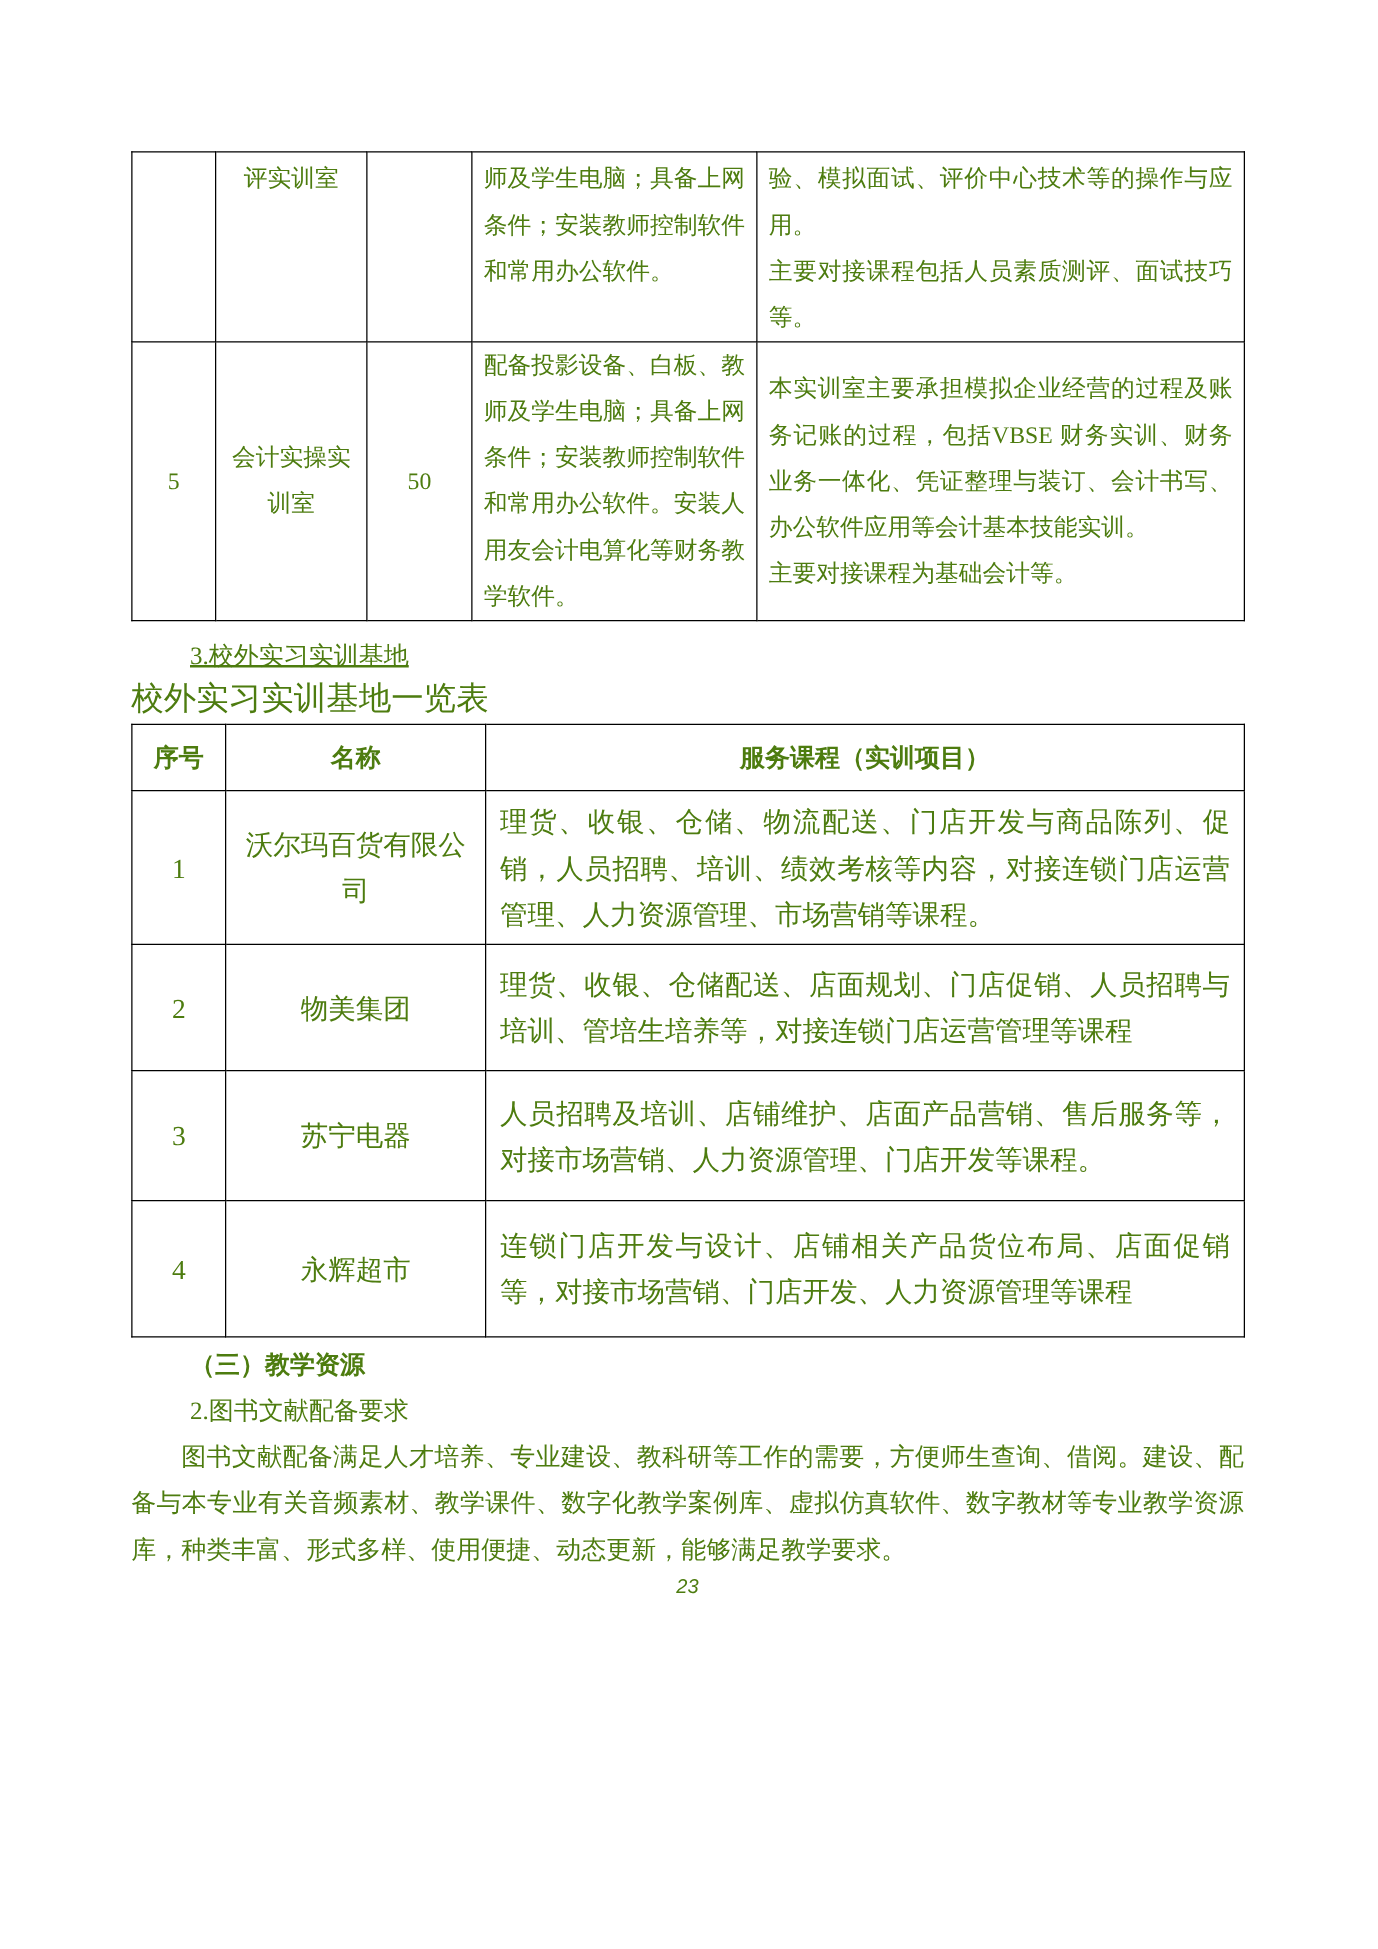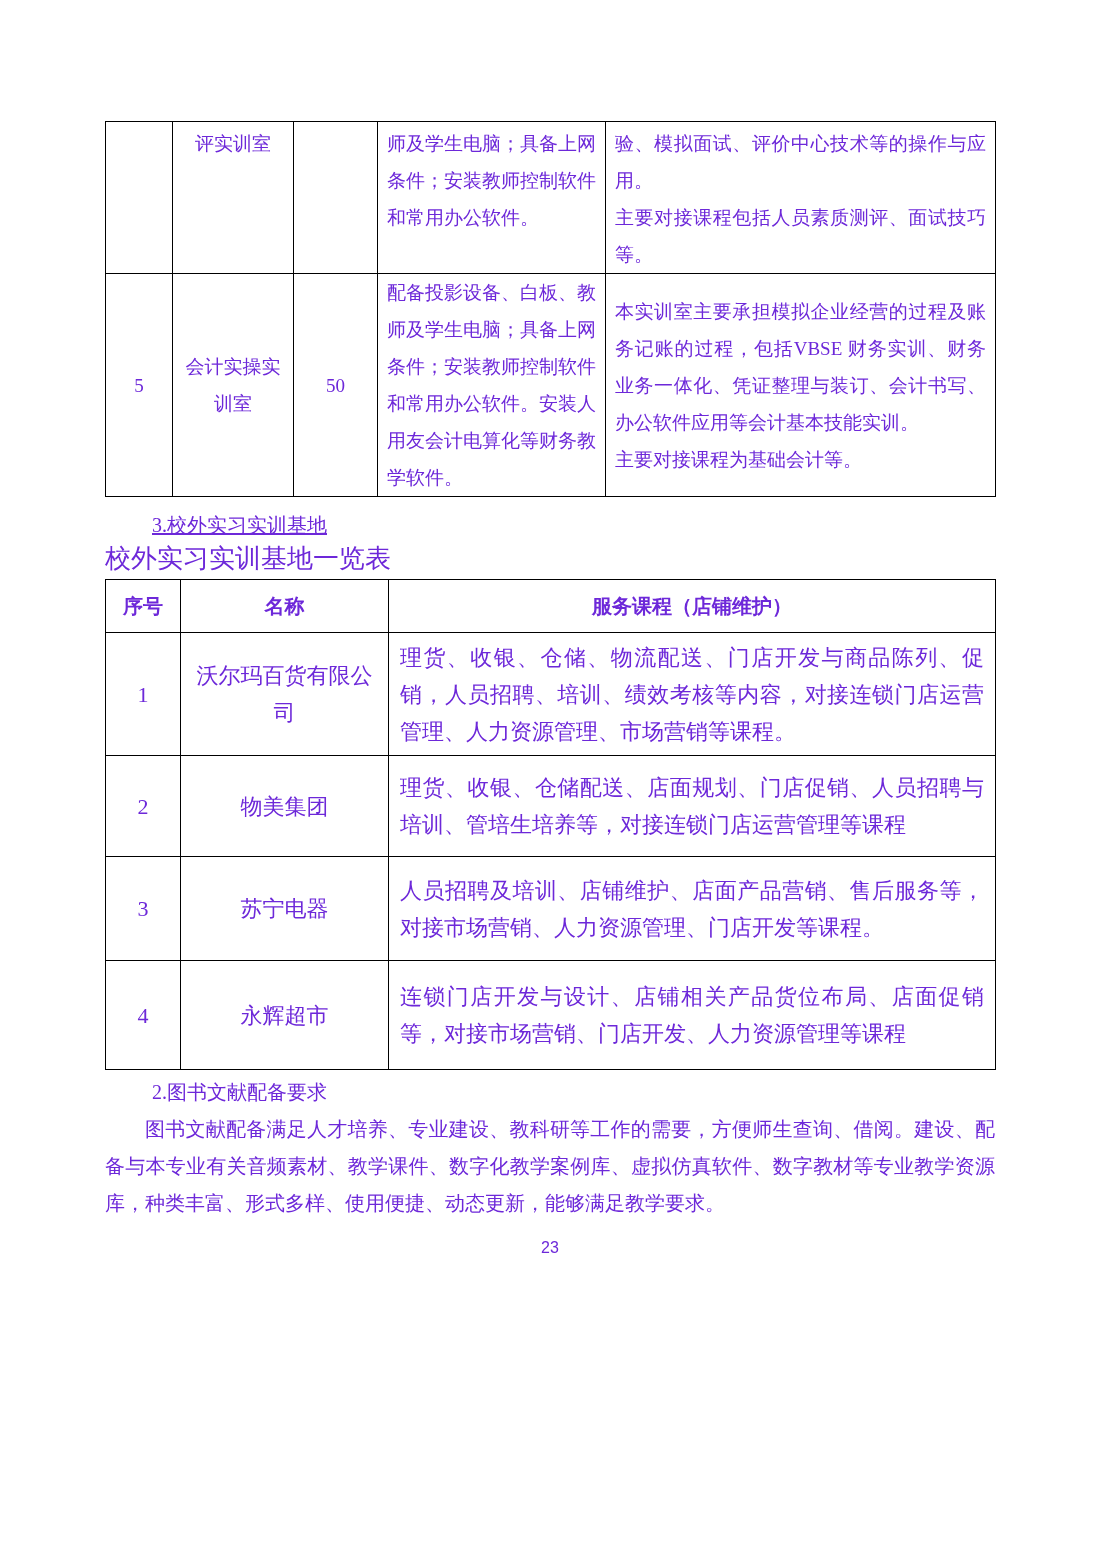--- a/index.html
+++ b/index.html
@@ -1,21 +1,21 @@
 <!DOCTYPE html>
 <html><head>
 <meta charset="utf-8">
 <style>
   html,body { margin:0; padding:0; background:#ffffff; }
   .page {
     position: relative;
     width: 1102px;
     height: 1559px;
     background: #ffffff;
-    color: #6d28d9;
+    color: #4d7c0f;
     font-family: "Liberation Serif", "DejaVu Serif", serif;
     box-sizing: border-box;
     padding: 121px 107px 14px 105px;
     overflow: hidden;
   }
   table { border-collapse: collapse; table-layout: fixed; width: 890px; }
   td, th { border: 1px solid #000; box-sizing: border-box; padding: 0 9px; }
   
   .t1 td { font-size: 19px; line-height: 37px; }
   .t1 .row-partial td { vertical-align: top; padding-top: 3px; }
@@ -32,22 +32,22 @@
   .t2 th { font-size: 20px; font-weight: bold; text-align: center; vertical-align: middle; }
   .t2 td { font-size: 22px; line-height: 37px; vertical-align: middle; }
   .t2 .c-index, .t2 .c-name { text-align: center; }
   .t2 .c-courses { text-align: justify; text-align-last: left; padding: 0 11px; }
   
   .text-section { margin-top: 4px; font-size: 20px; line-height: 37px; }
   .sec-heading { font-weight: bold; text-indent: 47px; margin: 0; }
   .num-item { text-indent: 47px; margin: 0; }
   .body-para { margin: 0; text-align: justify; text-align-last: left; text-indent: 40px; }
   
-  .page-footer { margin-top: 15px; text-align: center; font-size: 16px; line-height: 22px;
-                 font-family: "Liberation Sans", "DejaVu Sans", sans-serif; }
+  .page-footer { margin-top: 0; text-align: center; font-size: 16px; line-height: 22px;
+                 font-family: "Liberation Sans", "DejaVu Sans", sans-serif; font-style: italic; }
 </style>
 </head>
 <body>
 
 <div class="page">
 
   <table class="t1">
     <colgroup>
       <col style="width:67px">
         <col style="width:121px">
@@ -85,21 +85,21 @@
   <table class="t2">
     <colgroup>
       <col style="width:75px">
         <col style="width:208px">
         <col style="width:607px">
     </colgroup>
     <tbody>
         <tr style="height:53px">
       <th>序号</th>
       <th>名称</th>
-      <th>服务课程（店铺维护）</th>
+      <th>服务课程（实训项目）</th>
     </tr>
     <tr style="height:123px">
       <td class="c-index">1</td>
       <td class="c-name">沃尔玛百货有限公司</td>
       <td class="c-courses">理货、收银、仓储、物流配送、门店开发与商品陈列、促销，人员招聘、培训、绩效考核等内容，对接连锁门店运营管理、人力资源管理、市场营销等课程。</td>
     </tr>
     <tr style="height:101px">
       <td class="c-index">2</td>
       <td class="c-name">物美集团</td>
       <td class="c-courses">理货、收银、仓储配送、店面规划、门店促销、人员招聘与培训、管培生培养等，对接连锁门店运营管理等课程</td>
@@ -111,19 +111,20 @@
     </tr>
     <tr style="height:109px">
       <td class="c-index">4</td>
       <td class="c-name">永辉超市</td>
       <td class="c-courses">连锁门店开发与设计、店铺相关产品货位布局、店面促销等，对接市场营销、门店开发、人力资源管理等课程</td>
     </tr>
   </tbody>
     </table>
 
   <div class="text-section">
+    <p class="sec-heading">（三）教学资源</p>
     <p class="num-item">2.图书文献配备要求</p>
     <p class="body-para">图书文献配备满足人才培养、专业建设、教科研等工作的需要，方便师生查询、借阅。建设、配备与本专业有关音频素材、教学课件、数字化教学案例库、虚拟仿真软件、数字教材等专业教学资源库，种类丰富、形式多样、使用便捷、动态更新，能够满足教学要求。</p>
   </div>
 
   <div class="page-footer">23</div>
 
 </div>
 
 </body></html>

